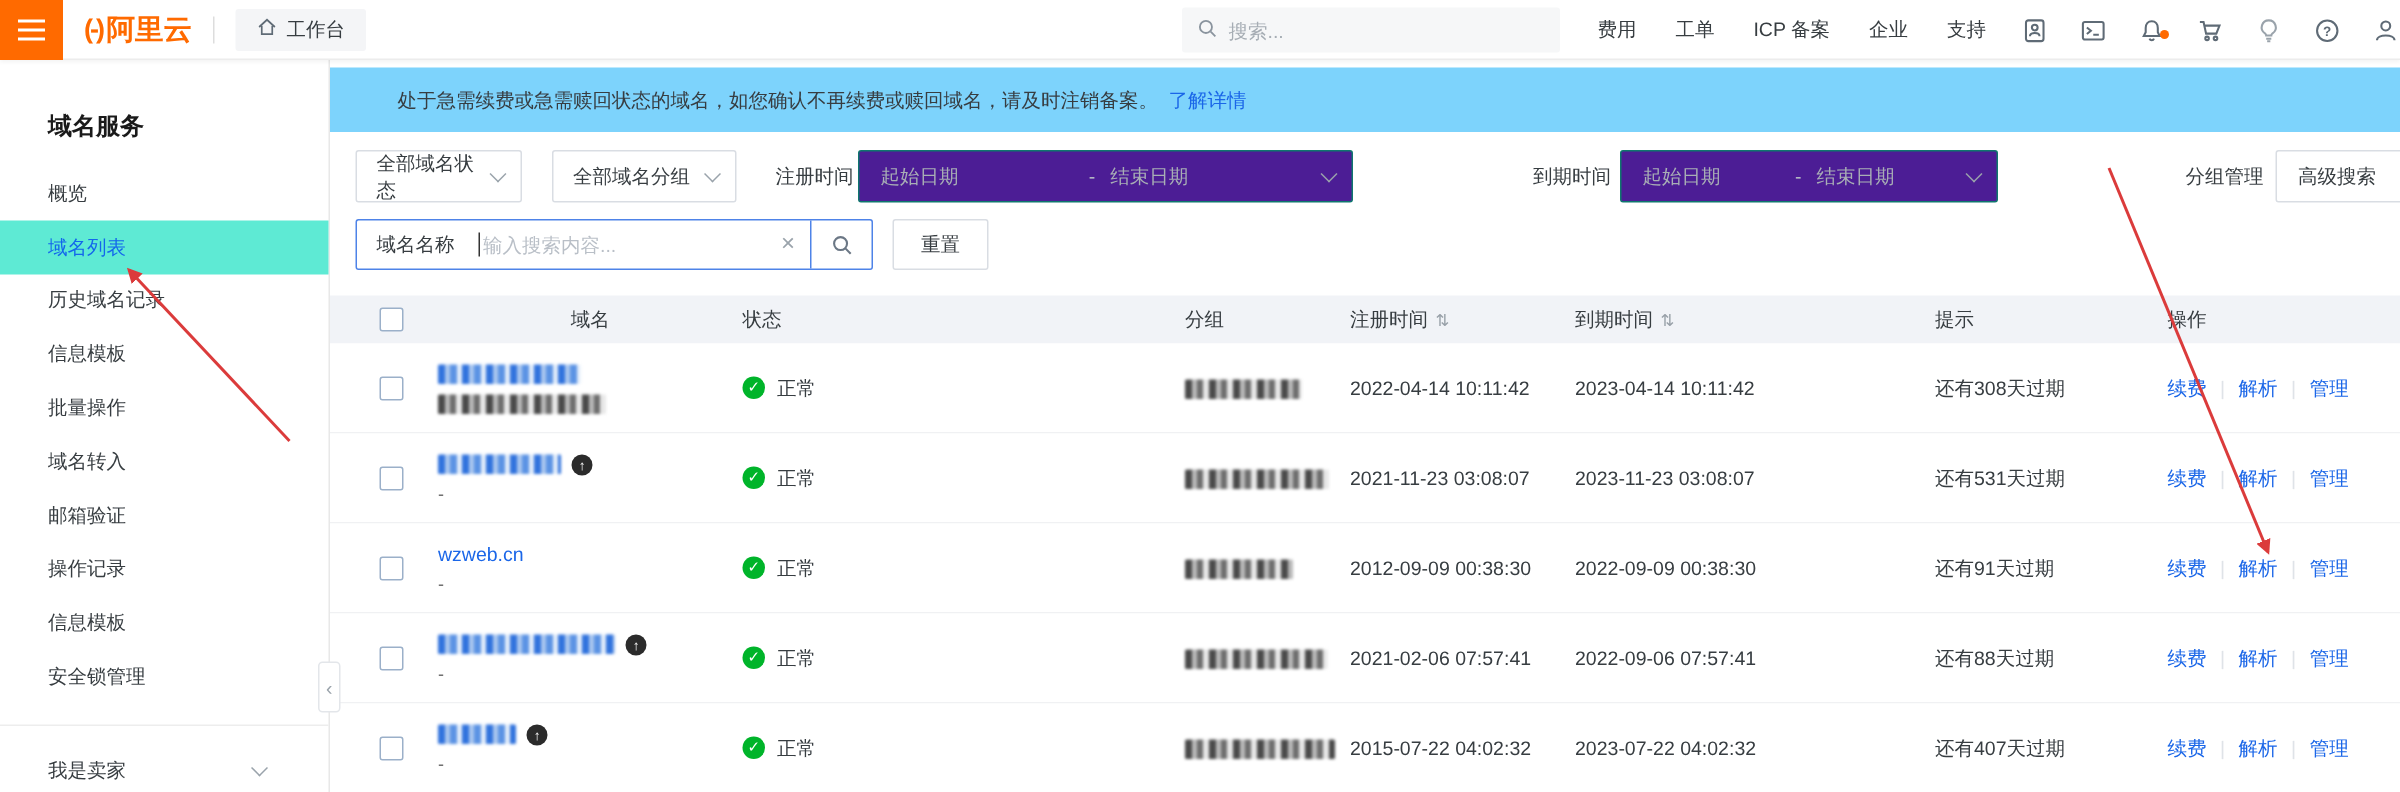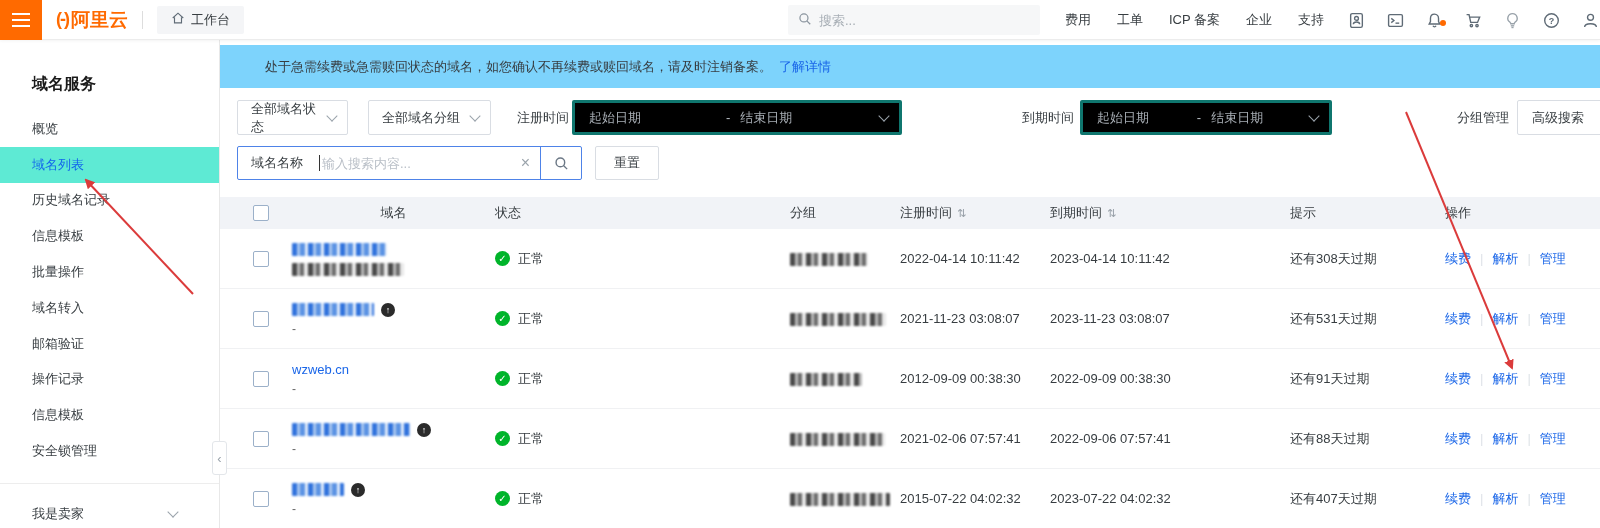--- a/index.html
+++ b/index.html
@@ -61,22 +61,22 @@
   .notice-link { color:#1a66e8; margin-left:7px; cursor:pointer; }
 
   .dd { position:absolute; top:60px; height:35px; border:1px solid #d9dde3; border-radius:2px;
     background:#fff; display:flex; align-items:center; justify-content:space-between;
     padding:0 11px 0 13px; cursor:pointer; }
   #dd-status { left:17px; width:111px; }
   #dd-group  { left:148px; width:123px; }
   .flt-label { position:absolute; top:60px; height:35px; line-height:35px; }
   #lbl-reg { left:297px; }
   #lbl-exp { left:802px; }
-  .datebox { position:absolute; top:60px; height:35px; border:3px solid #0f766e; border-radius:2px;
-    background:#000000; display:flex; align-items:center; padding:0 11px 0 14px; cursor:pointer; }
+  .datebox { position:absolute; top:60px; height:35px; border:1px solid #0f766e; border-radius:2px;
+    background:#4c1d95; display:flex; align-items:center; padding:0 11px 0 14px; cursor:pointer; }
   #datebox-reg { left:352px; width:330px; }
   #datebox-exp { left:860px; width:252px; }
   .datebox .ph { color:#a8aeb5; flex:1; }
   .datebox .ph.end { flex:1.1; }
   .datebox .rsep { color:#b9bfc6; margin:0 10px; }
   .group-manage { position:absolute; left:1237px; top:60px; line-height:35px; cursor:pointer; }
   .adv-btn { position:absolute; left:1297px; top:60px; width:112px; height:35px;
     border:1px solid #d9dde3; border-radius:2px; background:#fff; display:flex; align-items:center;
     padding-left:14px; cursor:pointer; }
 

